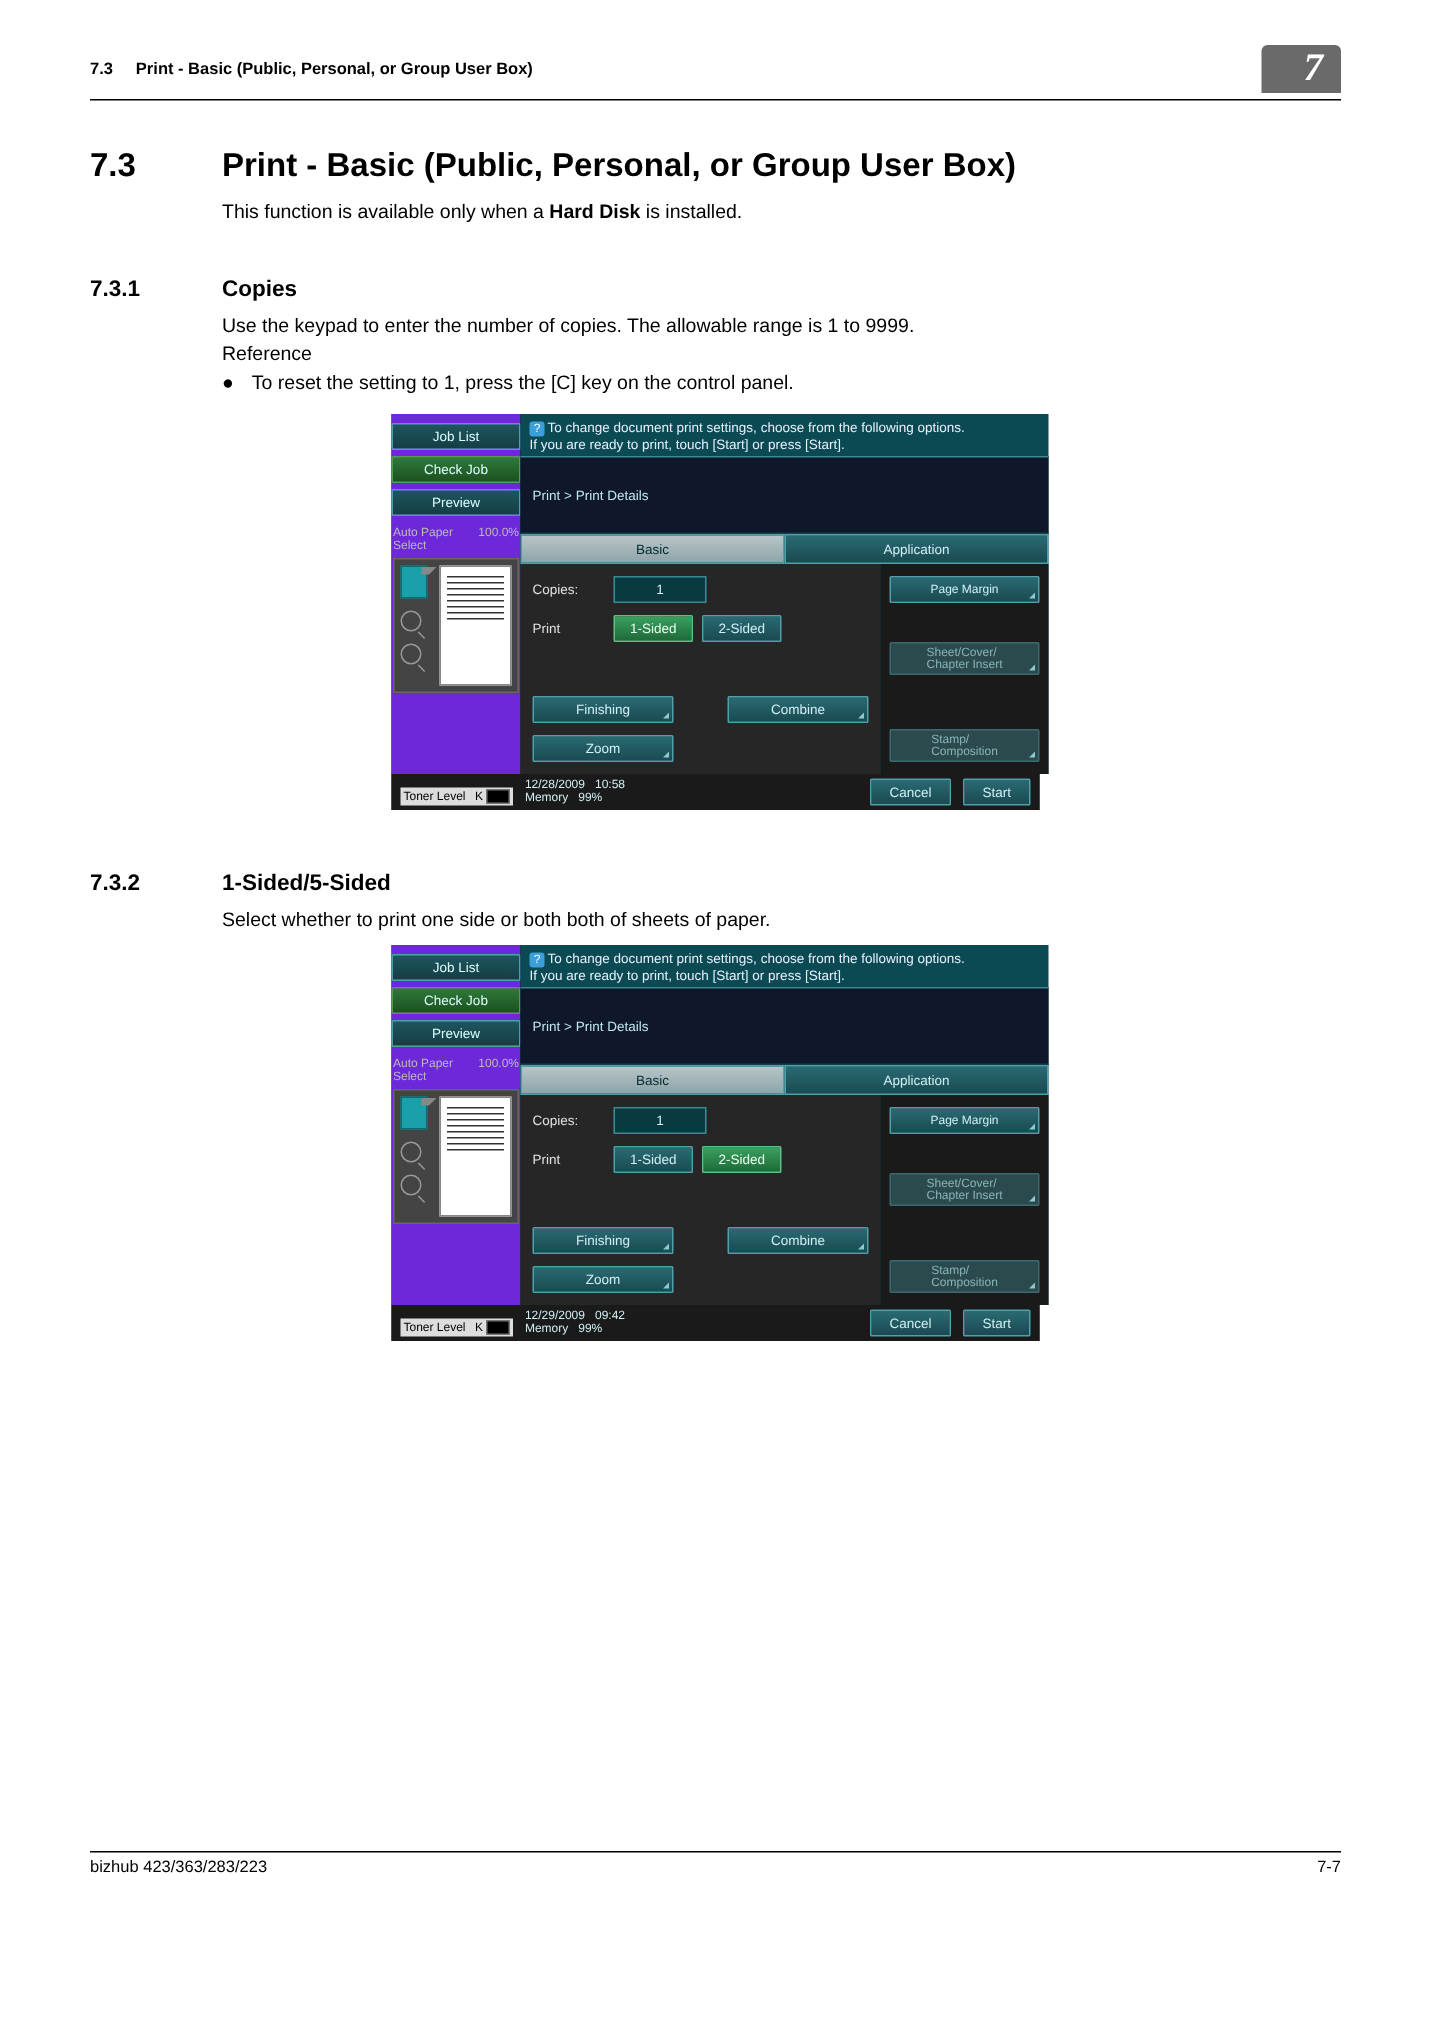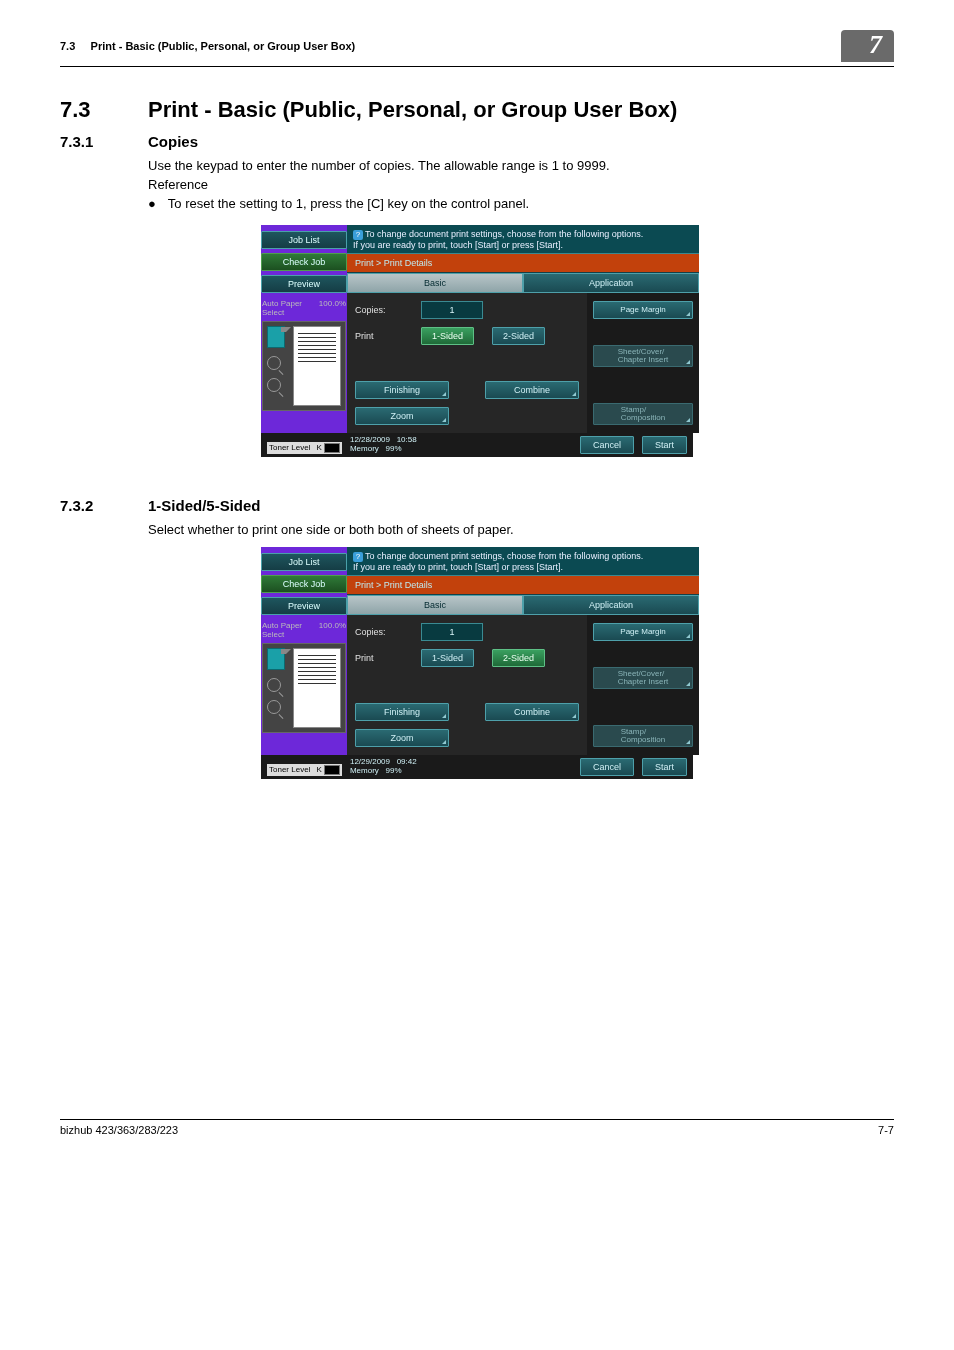--- a/index.html
+++ b/index.html
@@ -212,22 +212,22 @@
     width:10px; height:10px;
     background:#3a9fda;
     color:#fff;
     border-radius:2px;
     font-size:8px;
     text-align:center;
     line-height:10px;
     margin-right:2px;
   }
   .breadcrumb {
-    background: #c2410c;
-    padding: 4px 8px;
+    background: #0f172a;
+    padding: 20px 8px;
     font-size: 9px;
     color: #bfe8ee;
     border-top:1px solid #3a8890;
     border-bottom:1px solid #154047;
   }
   .tabs-row {
     display: flex;
     height: 20px;
   }
   .tab {
@@ -254,21 +254,21 @@
     flex:1;
     background:#262626;
     padding:8px;
     display:flex;
     flex-direction:column;
     gap:8px;
   }
   .field-row {
     display:flex;
     align-items:center;
-    gap:18px;
+    gap:6px;
   }
   .field-label {
     width: 48px;
     font-size:9px;
     color:#e0e0e0;
   }
   .field-value {
     width: 60px;
     height: 16px;
     background:#083a40;
@@ -405,20 +405,23 @@
       <span>7.3</span>
       &nbsp;&nbsp;&nbsp;
       <span>Print - Basic (Public, Personal, or Group User Box)</span>
     </div>
     <div class="chapter-tab">7</div>
   </div>
 
   <div class="h1-row">
     <div class="h1-num">7.3</div>
     <div class="h1-title">Print - Basic (Public, Personal, or Group User Box)</div>
+  </div>
+  <div class="body-indent intro">
+    <span>This function is available only when a </span><b>Hard Disk</b><span> is installed.</span>
   </div>
 
   <div class="h2-row">
     <div class="h2-num">7.3.1</div>
     <div class="h2-title">Copies</div>
   </div>
   <div class="body-indent">
     <div class="para">Use the keypad to enter the number of copies. The allowable range is 1 to 9999.</div>
     <div class="para">Reference</div>
     <div class="bullet-row">

